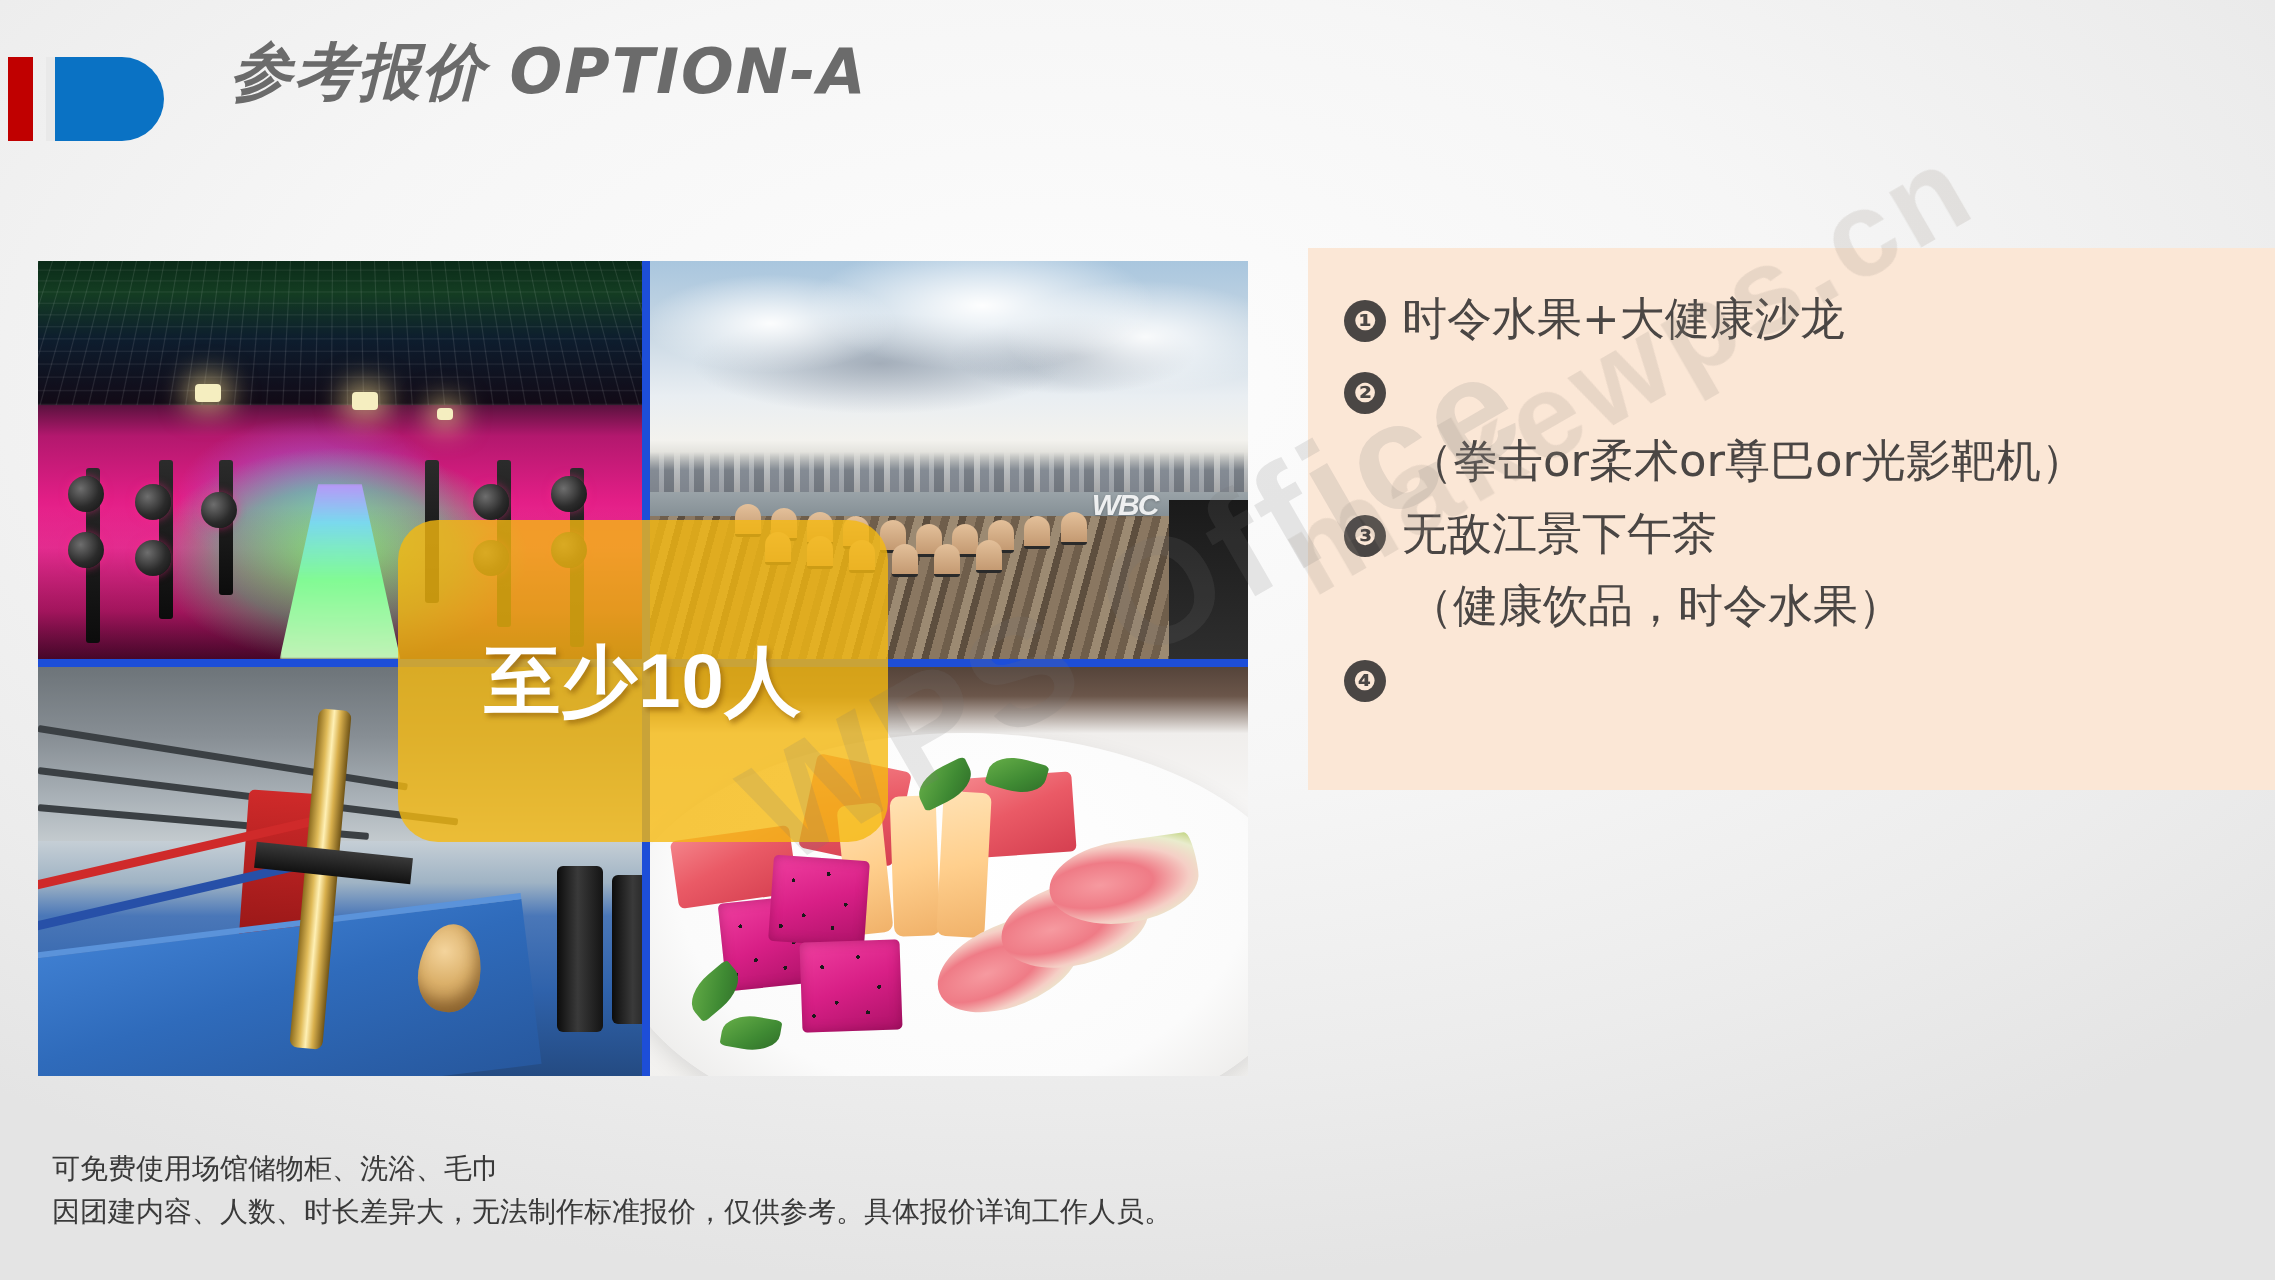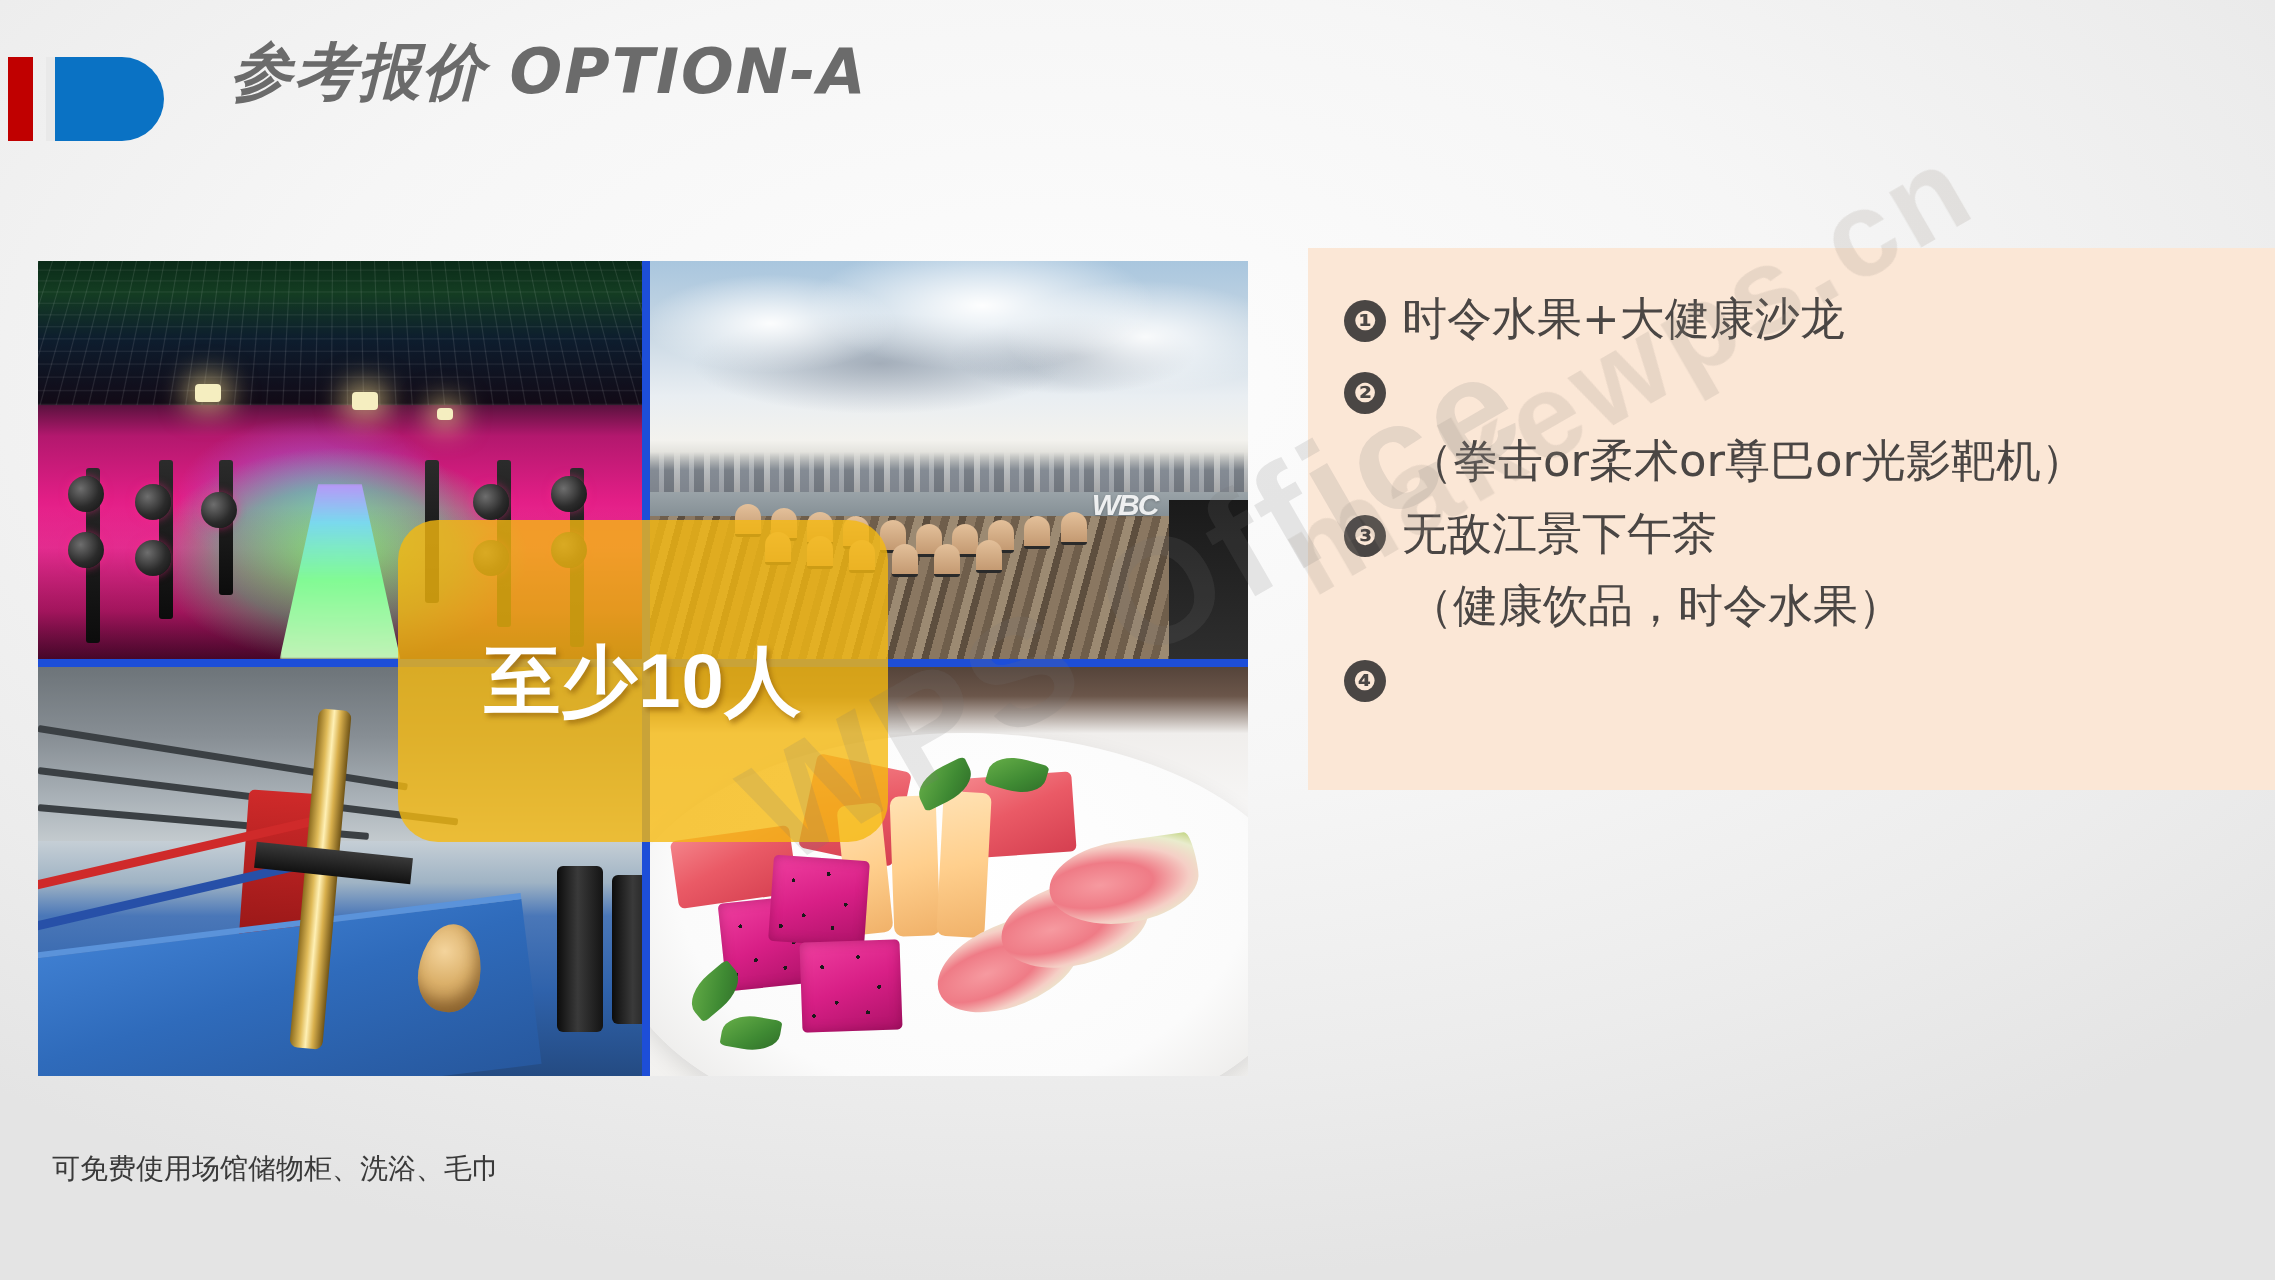--- a/index.html
+++ b/index.html
@@ -326,13 +326,14 @@
     </div>
 
   </div>
 </div>
 
 <div class="wm wm1">WPS Office</div>
 <div class="wm wm2">makewps.cn</div>
 
 <div class="footer">
   <div>可免费使用场馆储物柜、洗浴、毛巾</div>
+  <div>因团建内容、人数、时长差异大，无法制作标准报价，仅供参考。具体报价详询工作人员。</div>
 </div>
 
 </body></html>

